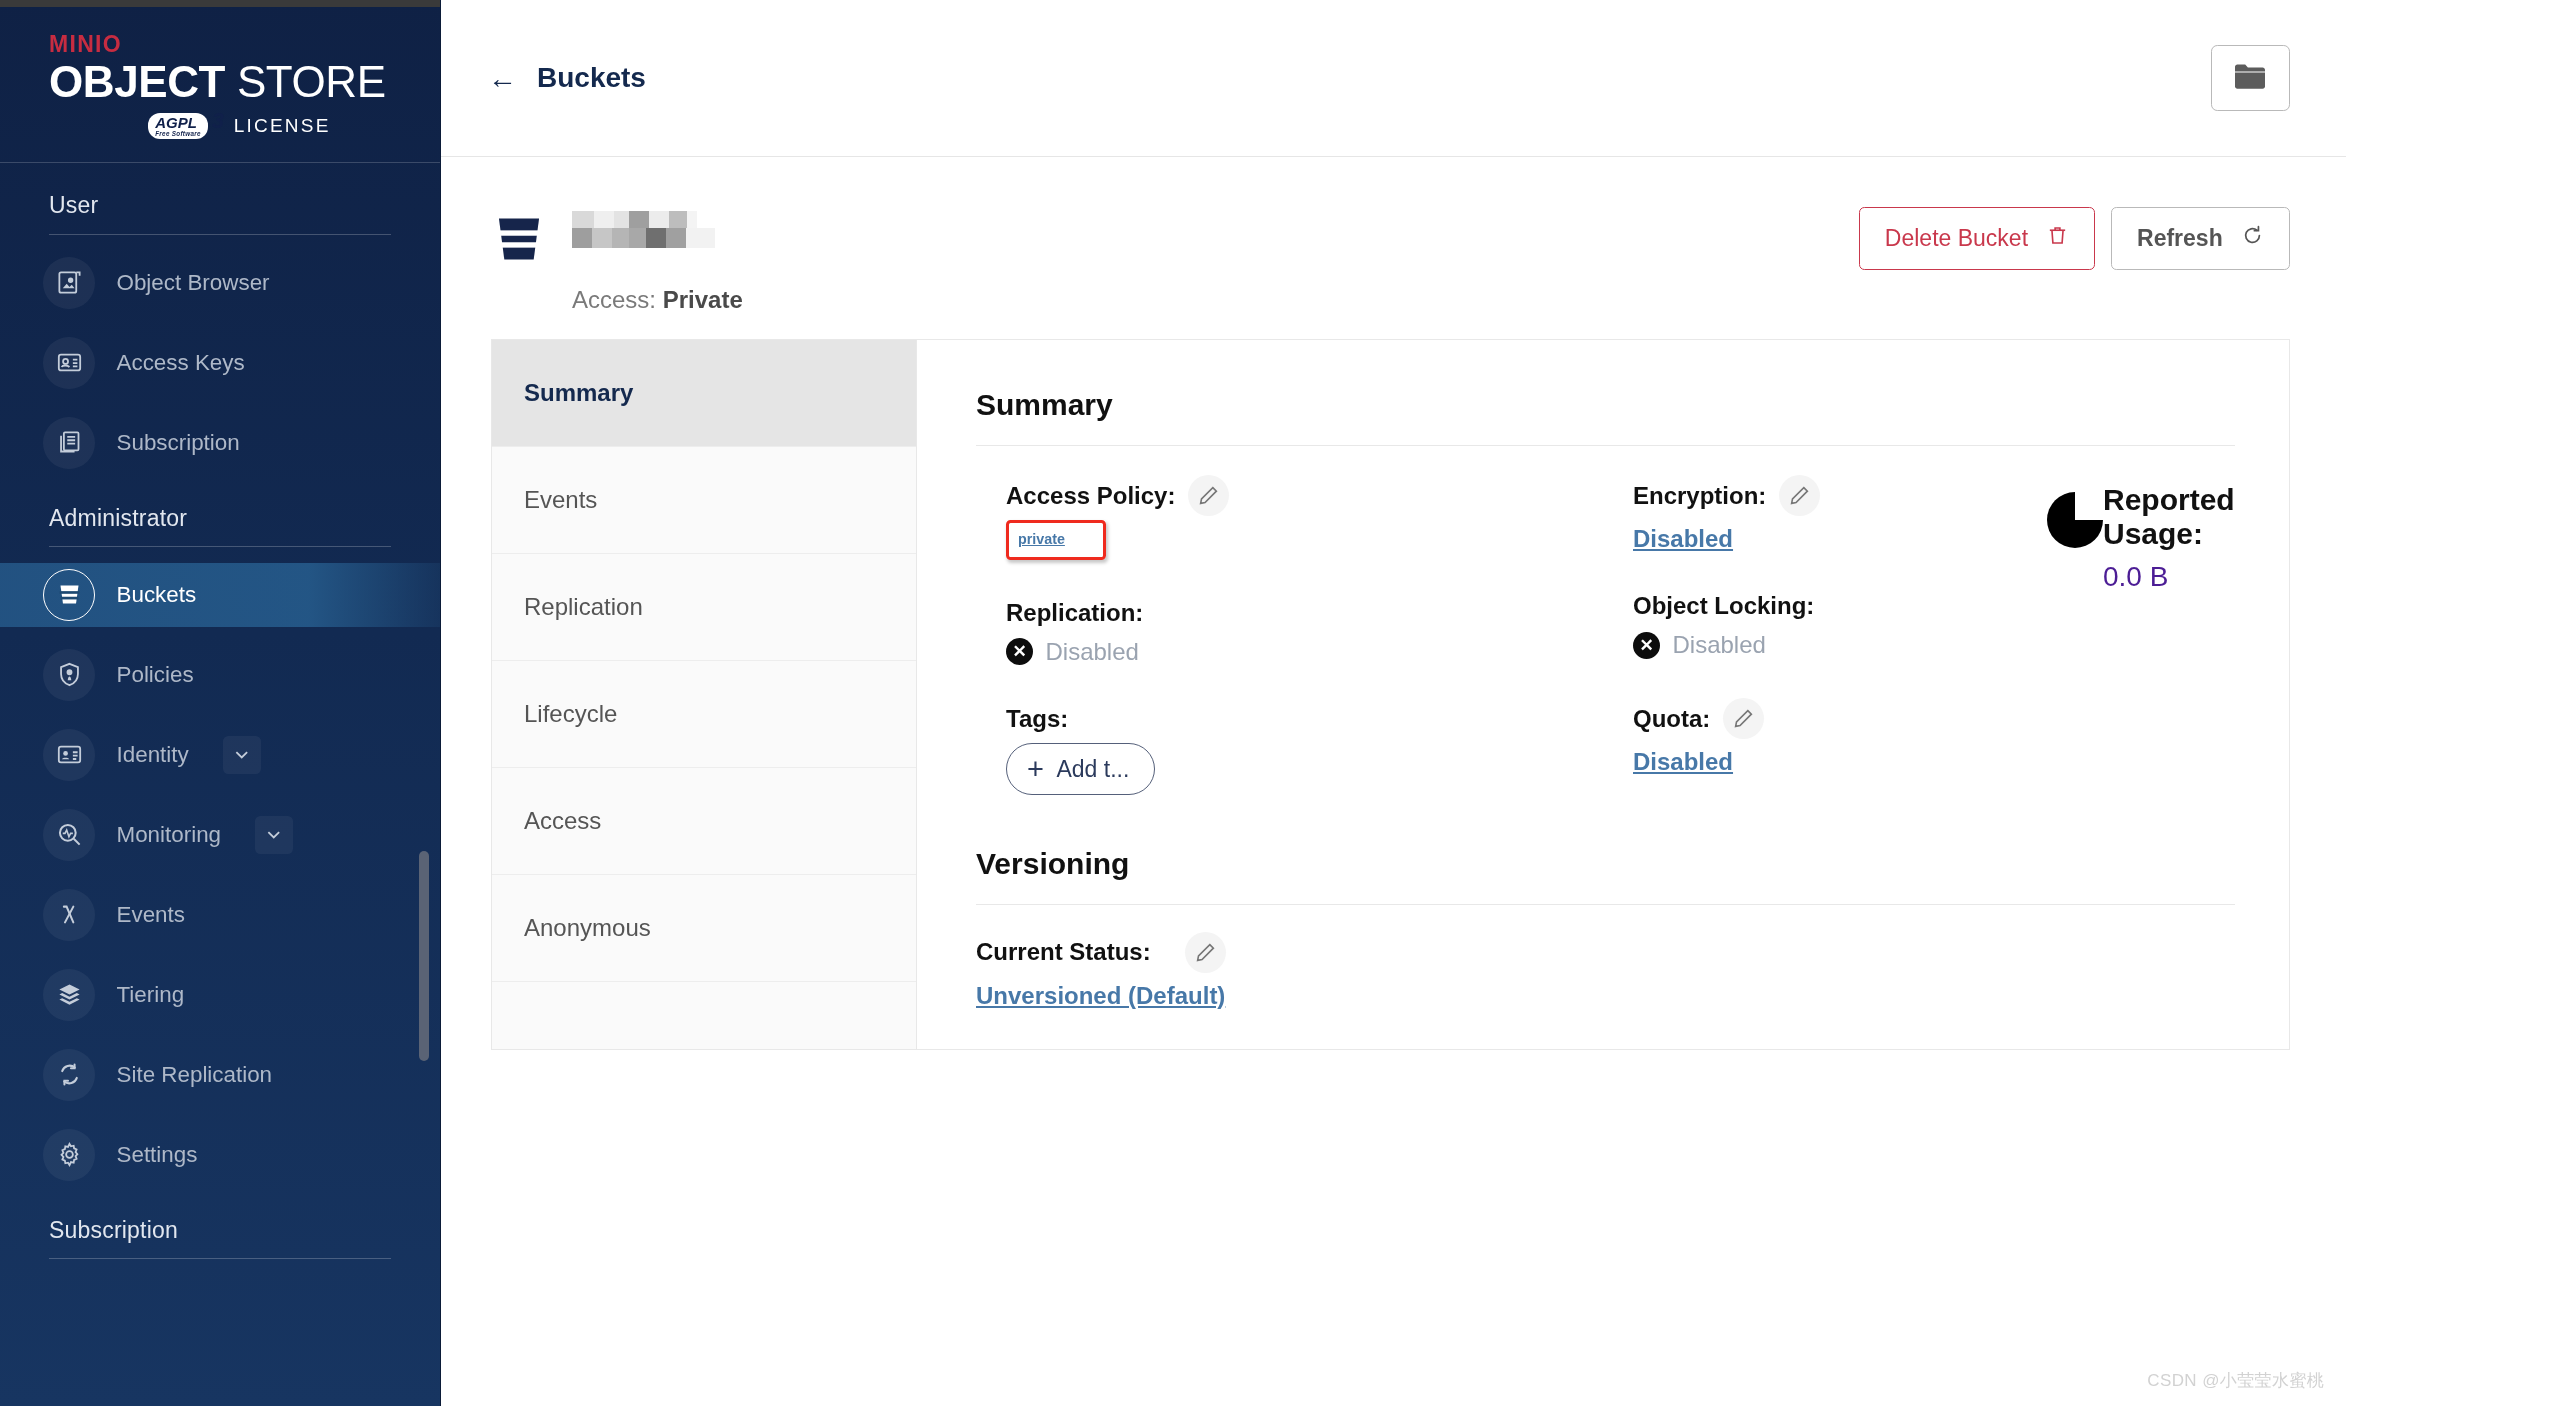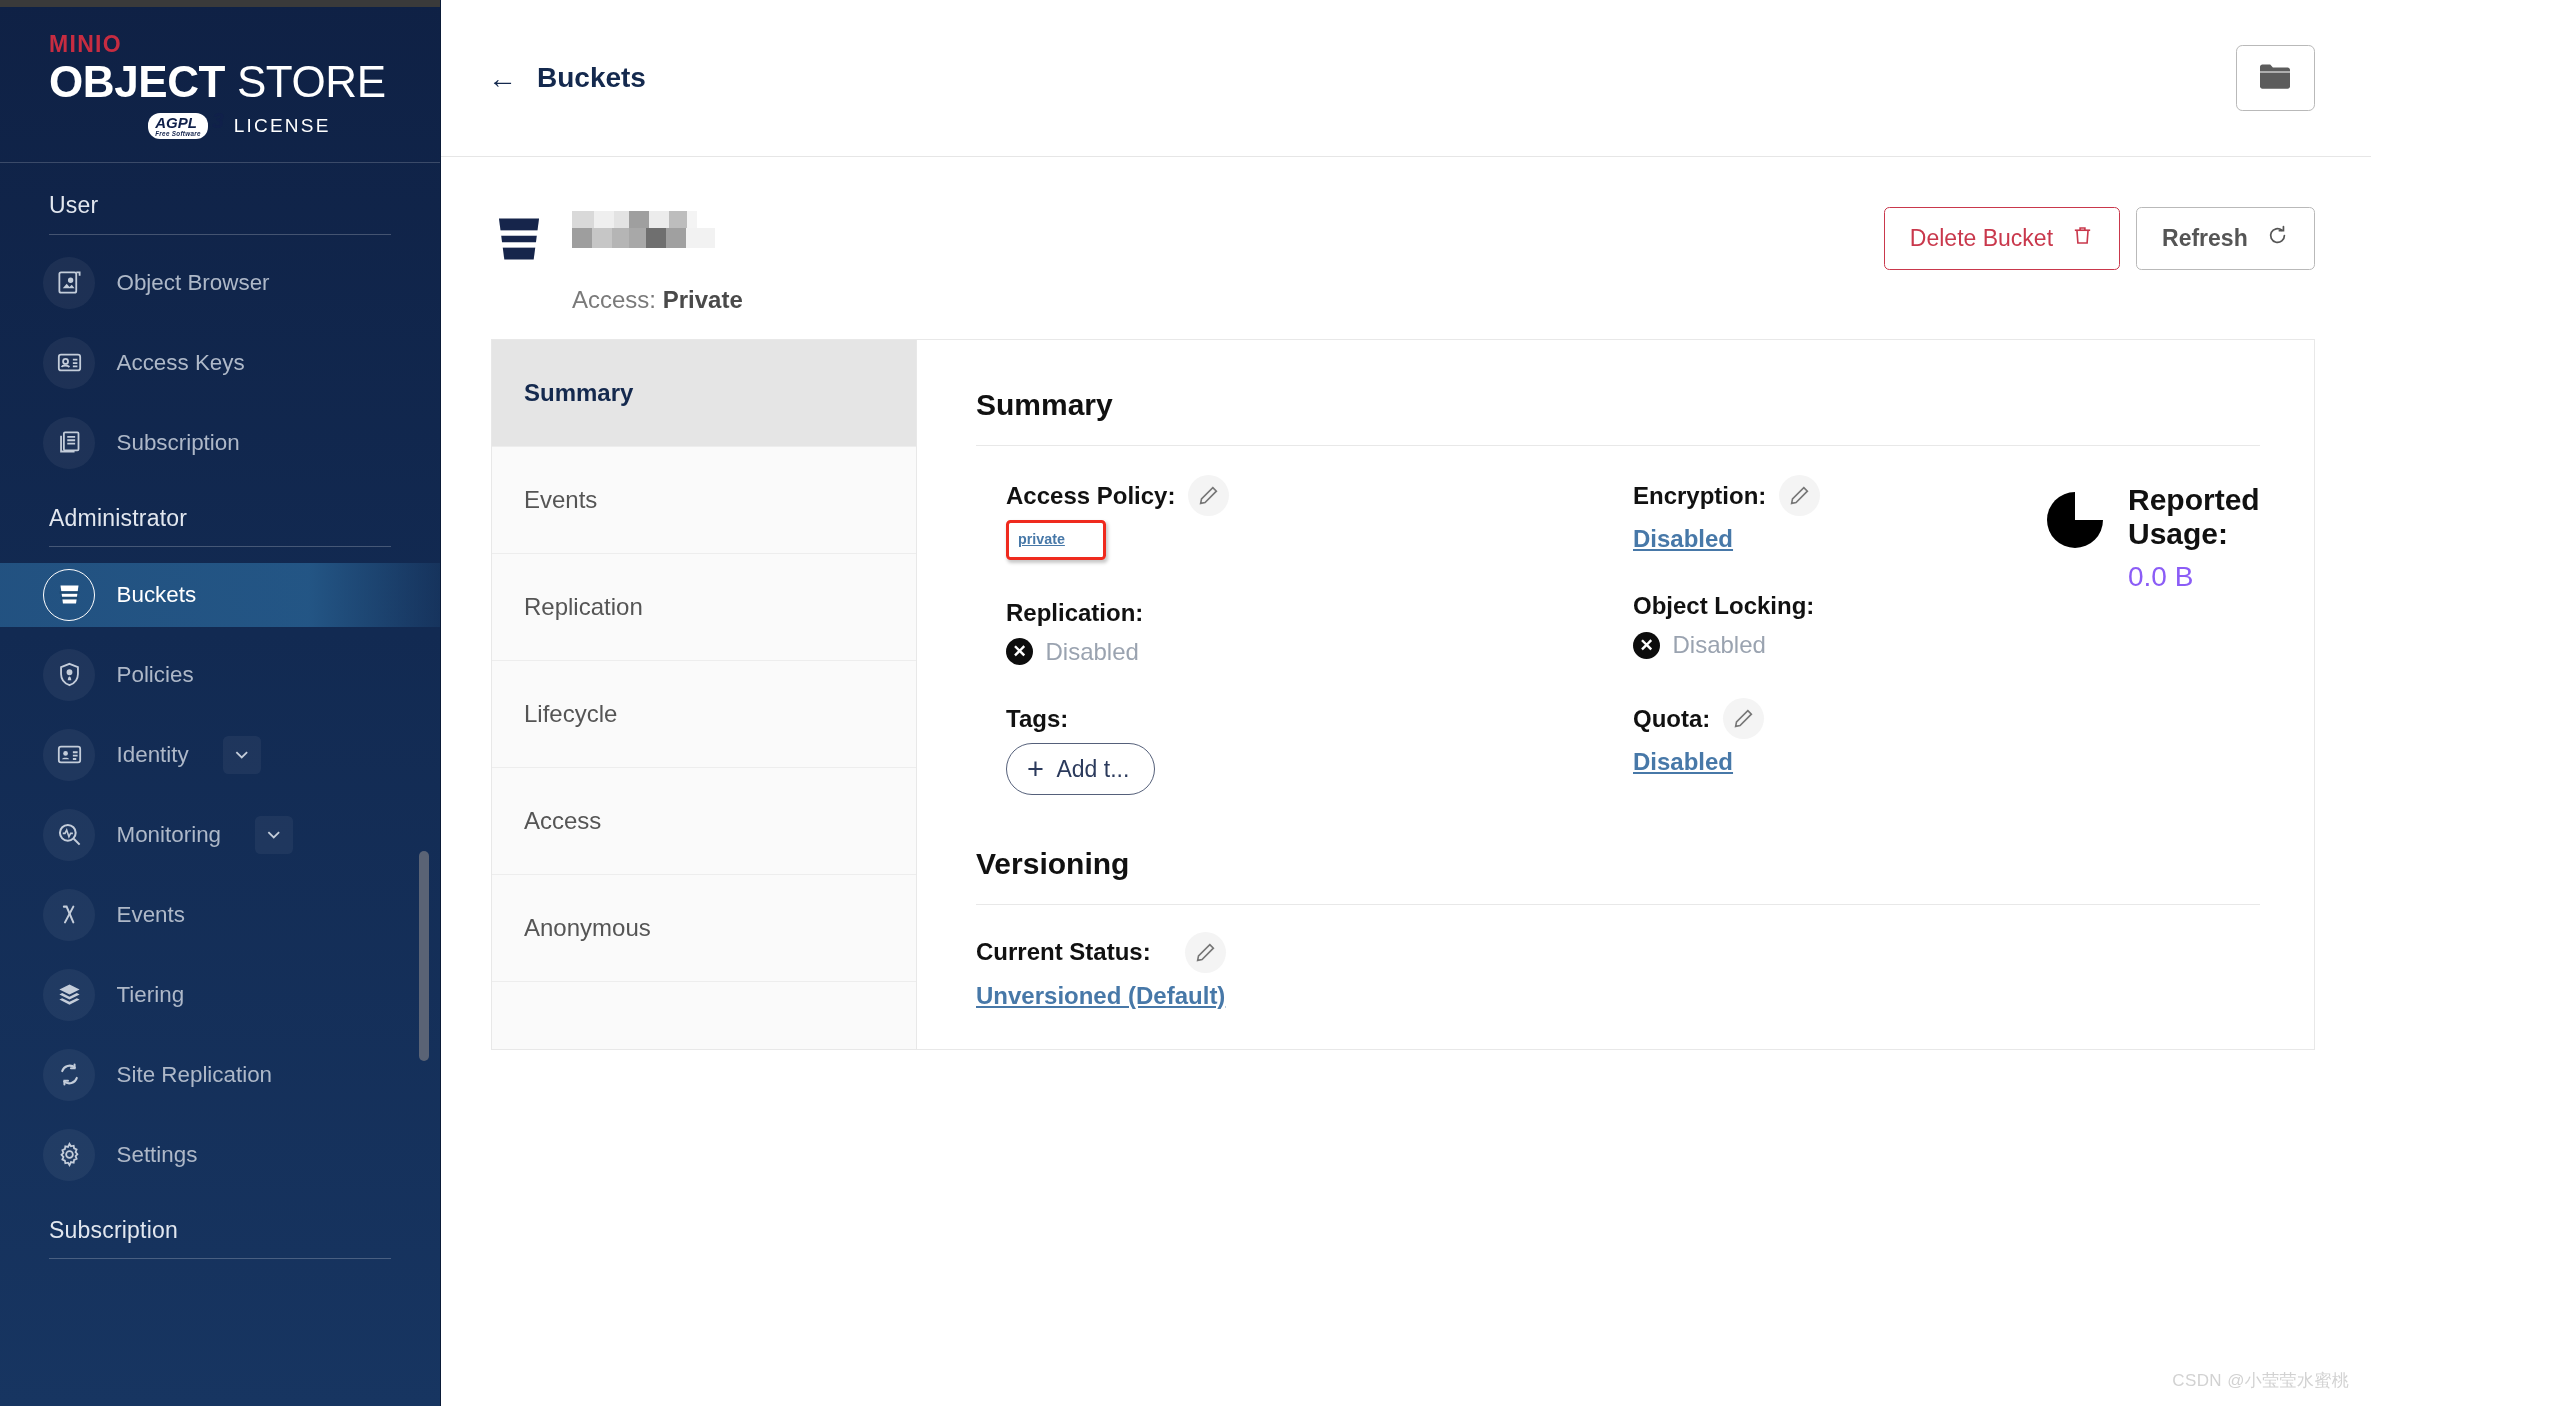--- a/index.html
+++ b/index.html
@@ -190,28 +190,28 @@
   .addtag-btn {
     display: inline-flex; align-items: center; gap: 12.5px;
     border: 0.9px solid #55607a; border-radius: 36px;
     height: 52px; padding: 0 25px 0 20px; margin-top: 10.7px;
     font-size: 23px; color: #2b3a5c; cursor: pointer; background: #fff;
   }
   .plus { font-size: 29px; line-height: 1; color: #2b3a5c; }
 
   .versioning-title { font-size: 30px; font-weight: bold; color: #111; margin-top: 12.5px; }
 
-  .usage-box { display: flex; align-items: flex-start; gap: 25px; padding-top: 7.2px; }
+  .usage-box { display: flex; align-items: flex-start; padding-top: 7.2px; }
   .pie {
     width: 56px; height: 56px; border-radius: 50%; flex: none;
     background: conic-gradient(#000 0deg 0deg, #fff 0deg 90deg, #000 90deg 360deg);
     margin-top: 9px;
   }
   .usage-title { font-size: 30px; font-weight: bold; color: #111; }
-  .usage-value { font-size: 28px; color: #8b5cf6; margin-top: 10.7px; font-weight: 300; }
+  .usage-value { font-size: 28px; color: #4c1d95; margin-top: 10.7px; font-weight: 300; }
 
   .watermark {
     position: absolute; right: 21.5px; bottom: 14.3px;
     font-size: 17px; color: #d2d2d2; letter-spacing: 0.4px;
   }
 </style>
 </head>
 <body>
 
 <div class="app">

